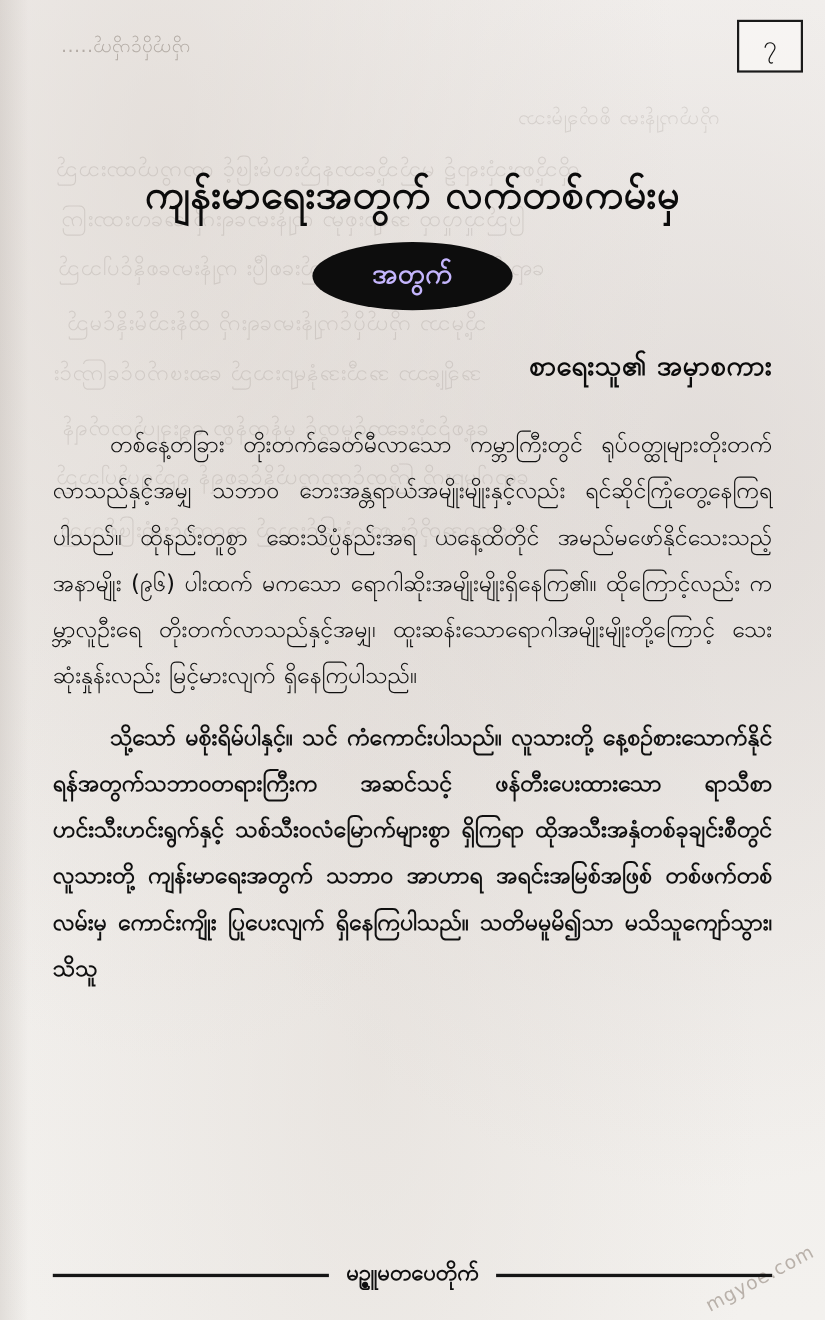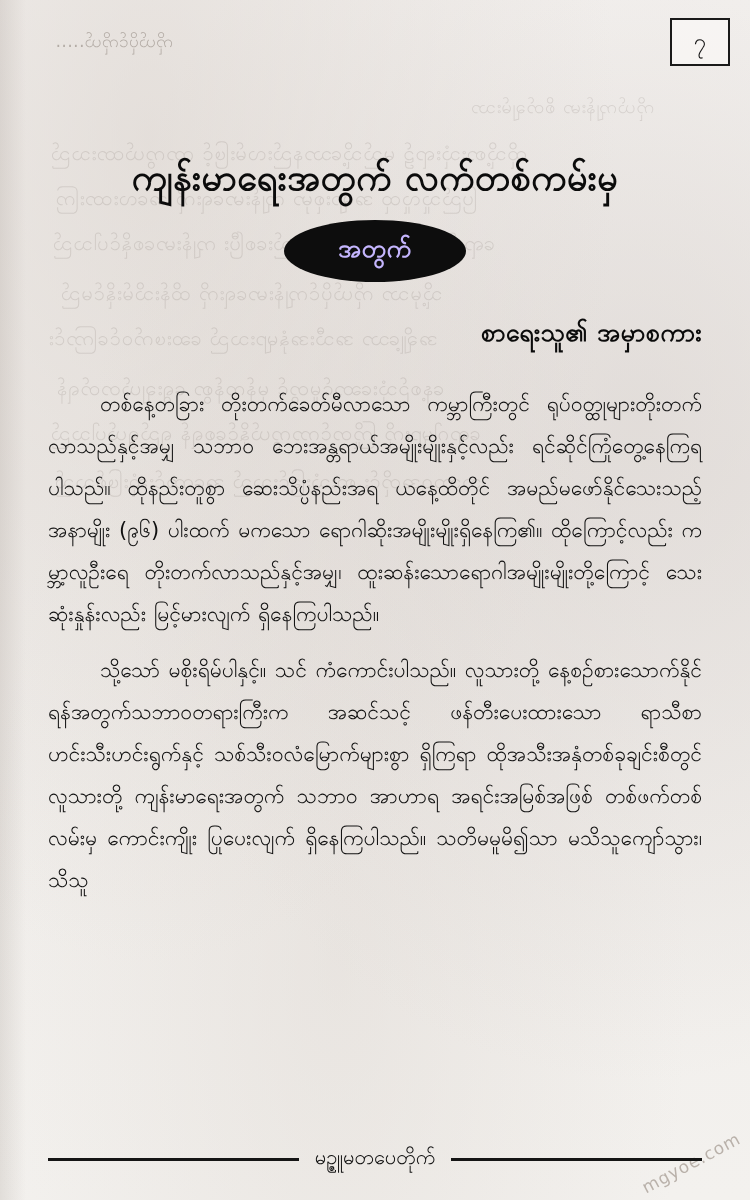--- a/index.html
+++ b/index.html
@@ -131,40 +131,41 @@
     color: #101010;
     line-height: 2.0;
     text-align: justify;
     text-justify: inter-word;
     text-indent: 52px;
     margin: 0 0 4px 0;
     word-spacing: 1px;
   }
   .para.second {
     margin-top: 14px;
+    font-weight: bold;
   }
 
   
   .footer {
     position: absolute;
     left: 48px;
     right: 48px;
     bottom: 26px;
     display: flex;
     align-items: center;
     gap: 12px;
   }
   .footer .rule {
     flex: 1 1 auto;
     height: 0;
     border-top: 3px solid #151515;
   }
   .footer .footer-text {
     font-size: 20px;
-    font-weight: normal;
+    font-weight: bold;
     color: #0f0f0f;
     white-space: nowrap;
     padding: 0 4px;
   }
 
   
   .watermark {
     position: absolute;
     right: 6px;
     bottom: 54px;

